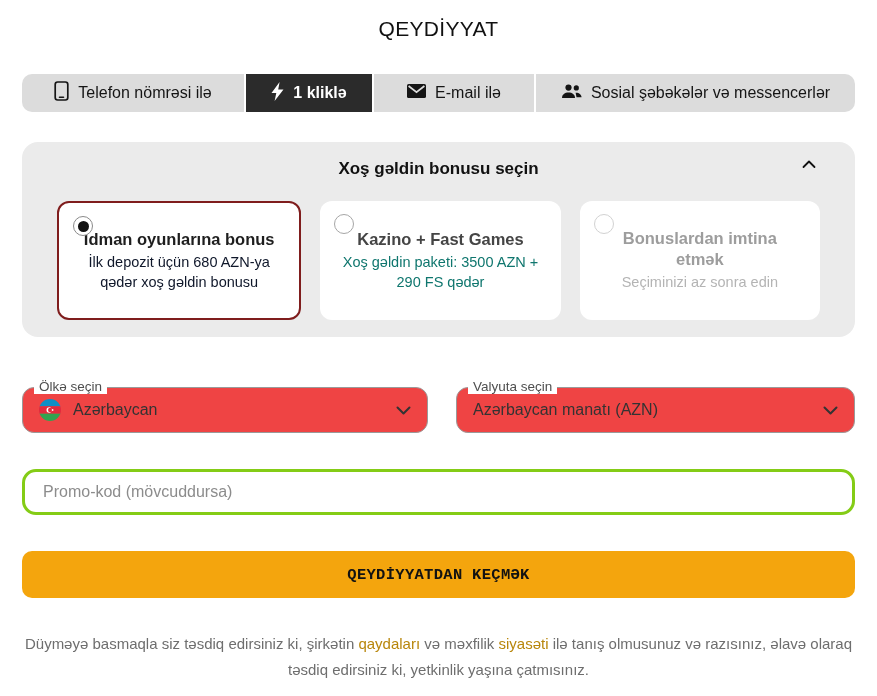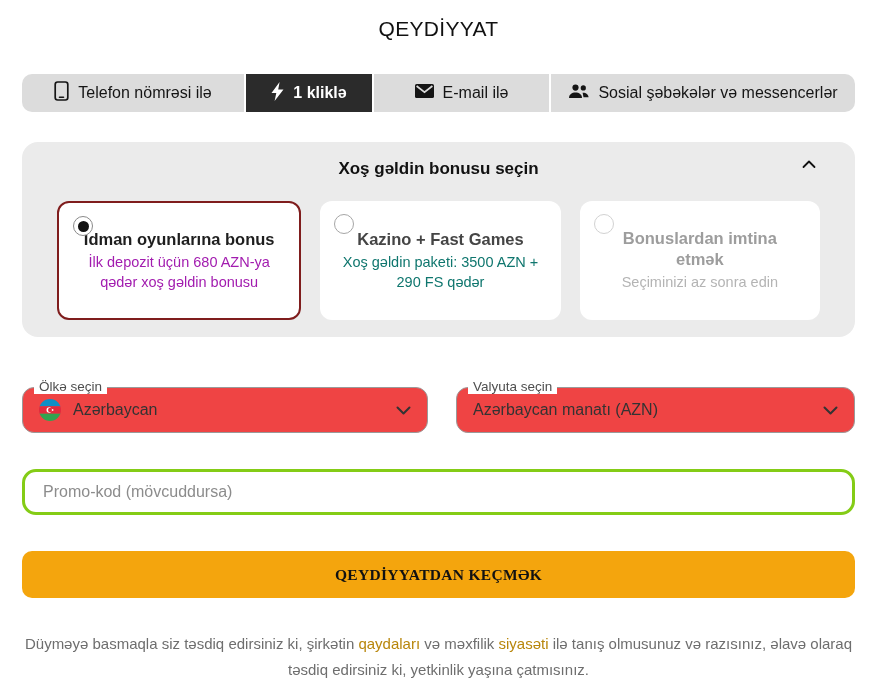--- a/index.html
+++ b/index.html
@@ -39,21 +39,21 @@
     gap: 9px;
     font-size: 16px;
     color: #151515;
     cursor: pointer;
     border-right: 2px solid #ffffff;
     white-space: nowrap;
   }
   .tab:last-child { border-right: none; }
   .tab-phone  { width: 224px; }
   .tab-click  { width: 128px; }
-  .tab-email  { width: 177px; text-align: center; }
+  .tab-email  { width: 162px; text-align: center; }
   .tab-social { flex: 1; }
   .tab.active { background: #2b2b2b; color: #ffffff; font-weight: 700; }
   .tab svg { flex: 0 0 auto; }
 
   
   .bonus {
     margin-top: 30px;
     background: #ebebeb;
     border-radius: 16px;
     padding: 14px 35px 17px;
@@ -81,21 +81,21 @@
     min-height: 119px;
     padding: 12px 20px;
     display: flex;
     flex-direction: column;
     justify-content: center;
     text-align: center;
     cursor: pointer;
   }
   .card.selected { border: 2px solid #7f1d1d; }
   .card-title { font-size: 16.5px; font-weight: 700; color: #1e1e1e; line-height: 1.28; }
-  .card-sub   { font-size: 14.5px; color: #a21caf; margin-top: 3px; line-height: 1.35; }
+  .card-sub   { font-size: 14.5px; color: #0f172a; margin-top: 3px; line-height: 1.35; }
   .card.c2 .card-title { color: #454545; }
   .card.c2 .card-sub   { color: #0f766e; }
   .card.muted .card-title { color: #9d9d9d; }
   .card.muted .card-sub   { color: #b4b4b4; }
 
   .radio {
     position: absolute;
     left: 14px; top: 13px;
     width: 20px; height: 20px;
     border-radius: 50%;
@@ -158,21 +158,21 @@
   .promo-input::placeholder { color: #8c8c8c; opacity: 1; }
 
   
   .submit-btn {
     margin-top: 36px;
     width: 100%;
     height: 47px;
     border: none;
     border-radius: 10px;
     background: #F4A50D;
-    font-family: Liberation Serif, serif;
+    font-family: Liberation Mono, monospace;
     font-size: 15.5px;
     font-weight: 700;
     color: #121212;
     letter-spacing: .3px;
     cursor: pointer;
   }
 
   
   .footer {
     margin-top: 33px;

